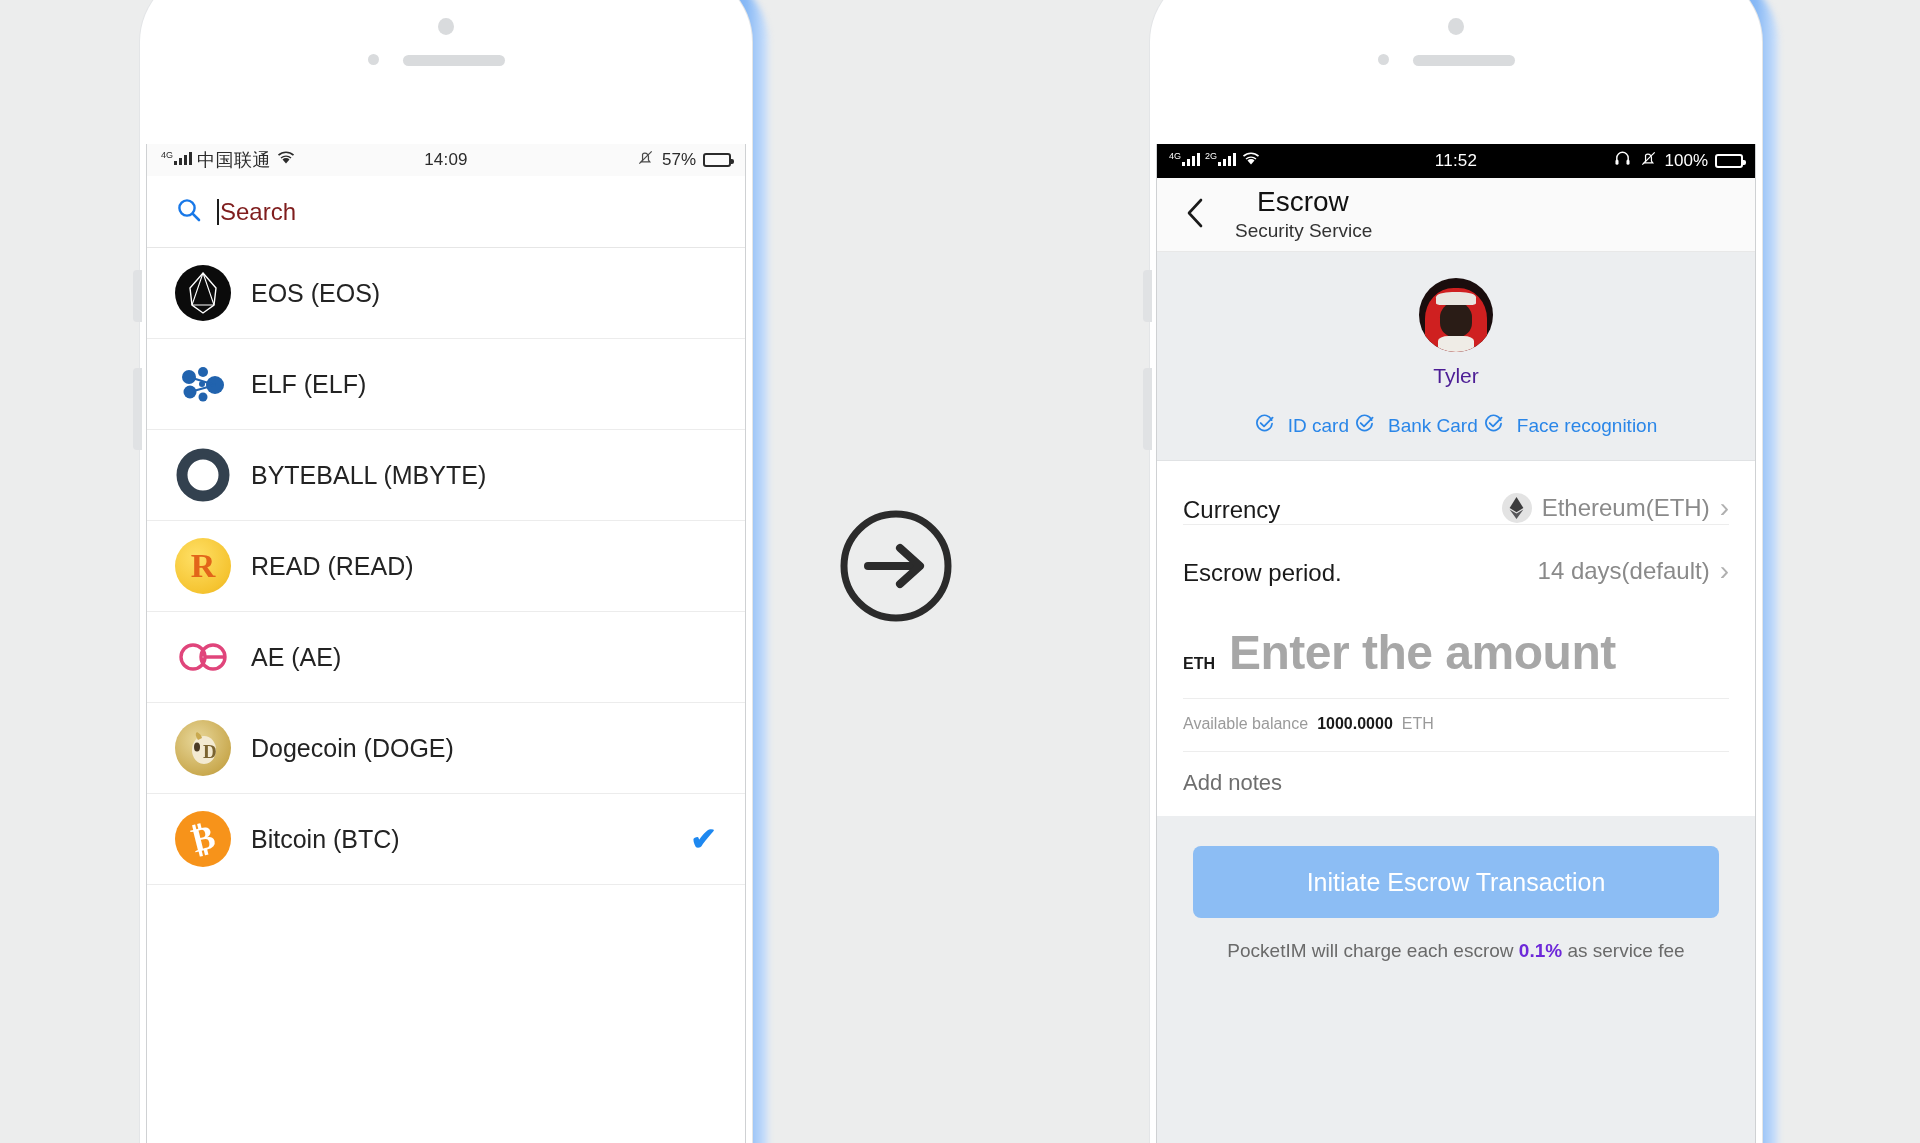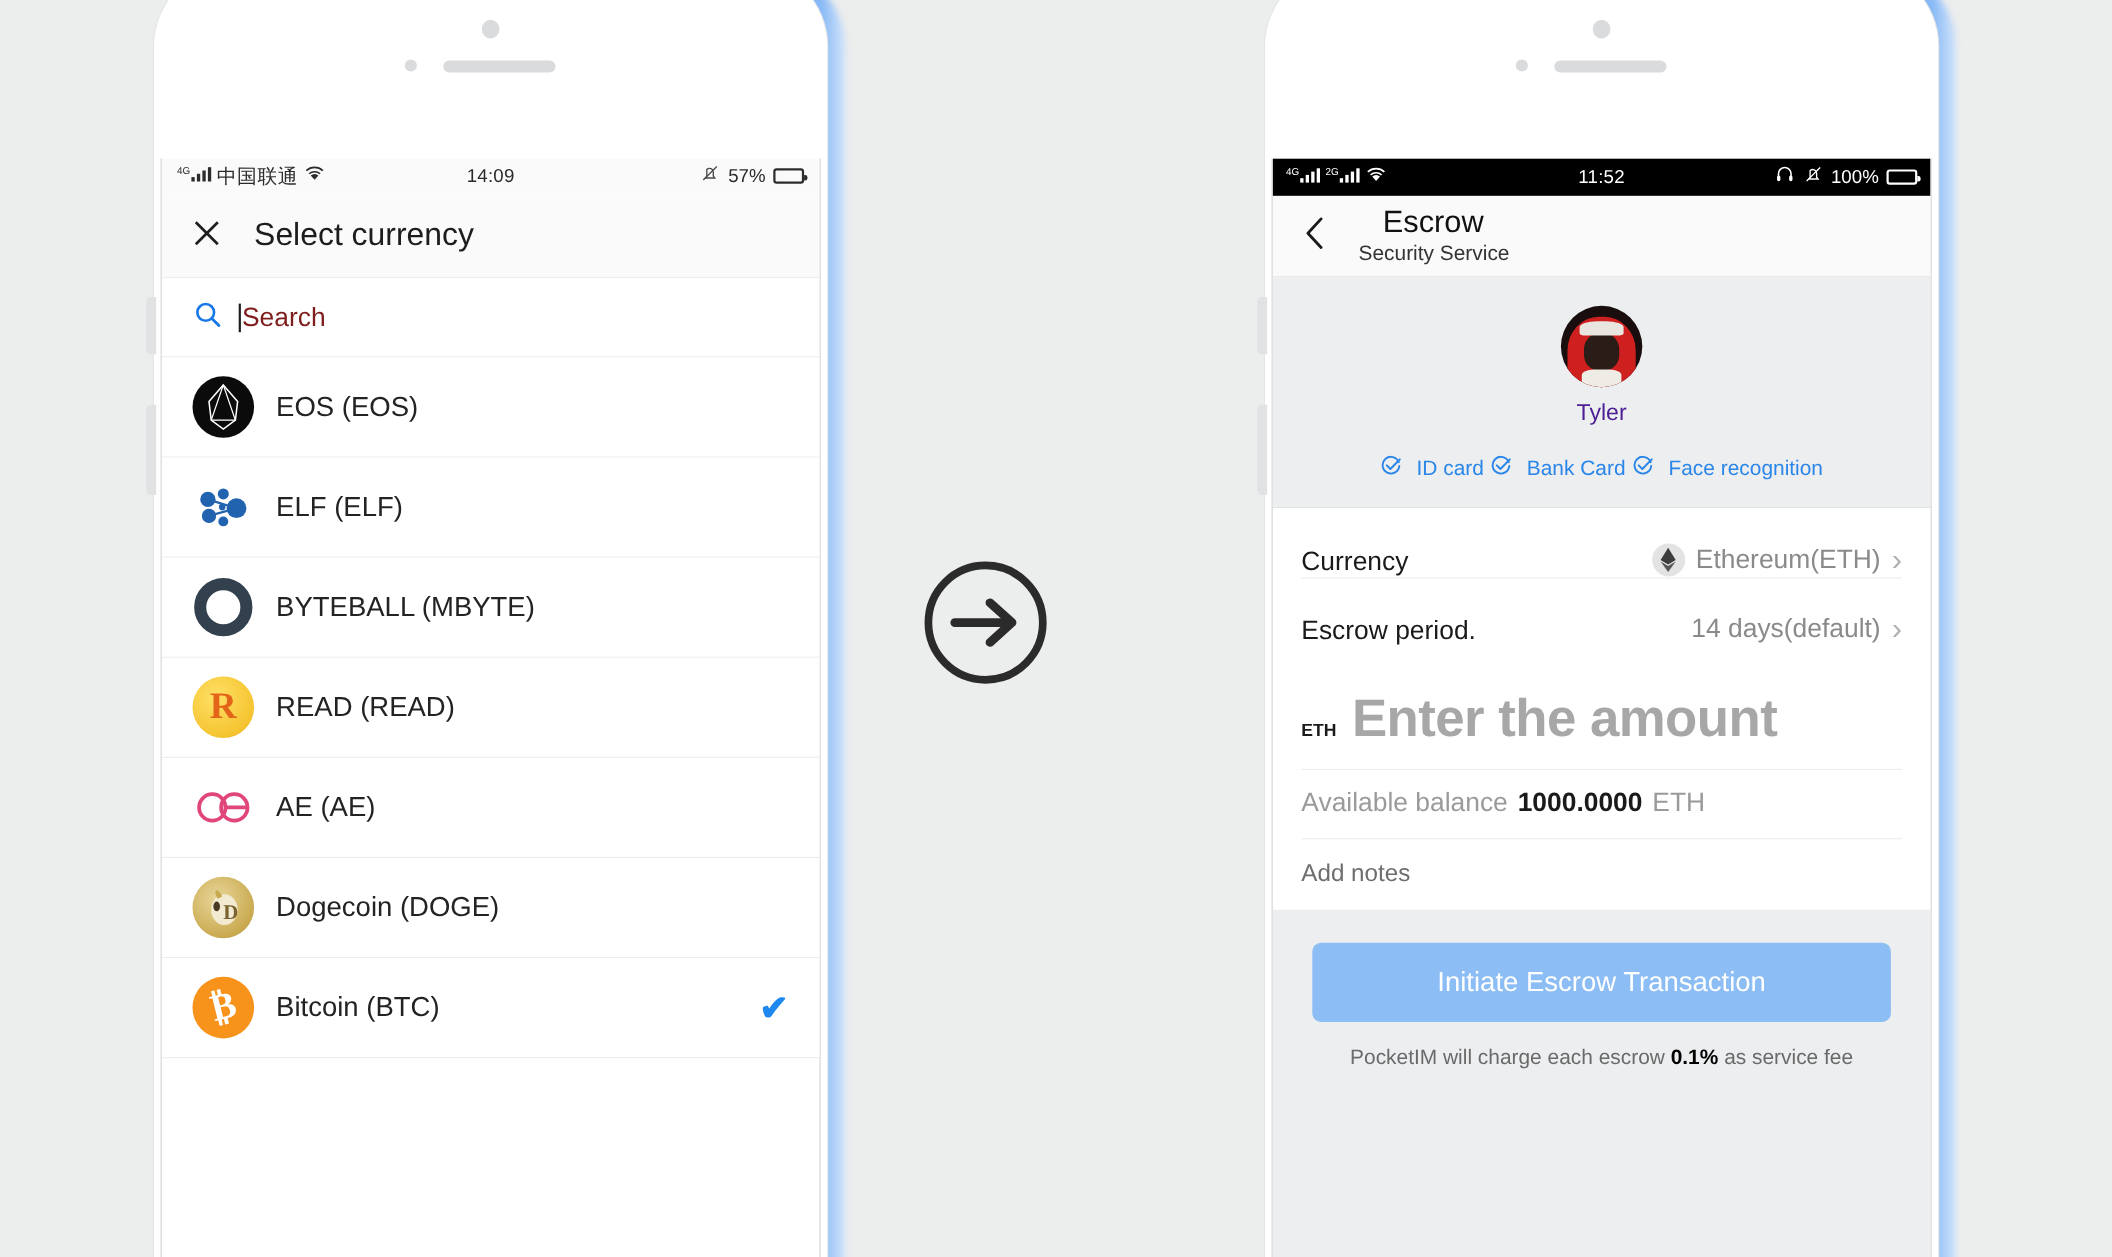--- a/index.html
+++ b/index.html
@@ -292,21 +292,21 @@
     border-bottom: 1px solid #ededed;
   }
   .amount-unit { font-size: 16px; font-weight: bold; color: #1a1a1a; }
   .amount-ph {
     font-size: 48px; color: #a7a7a7; margin-left: 14px;
     font-weight: bold; letter-spacing: -.5px;
   }
   .balance-row {
     display: flex; align-items: baseline; gap: 9px;
     padding: 16px 0 18px;
-    font-size: 24px; color: #9a9a9a;
+    font-size: 16px; color: #9a9a9a;
     border-bottom: 1px solid #ededed;
   }
   .balance-val { color: #1a1a1a; font-weight: bold; }
   .notes-row {
     padding: 18px 0 20px;
     font-size: 22px; color: #6e6e6e;
   }
 
   .cta-area {
     background: #eceef0;
@@ -323,21 +323,21 @@
     display: flex; align-items: center; justify-content: center;
     border: none;
     cursor: pointer;
   }
   .fee-note {
     text-align: center;
     margin-top: 22px;
     font-size: 19px;
     color: #6a6a6a;
   }
-  .fee-pct { color: #000000; font-weight: bold; }
+  .fee-pct { color: #6d28d9; font-weight: bold; }
 
   
   #center-arrow {
     position: absolute;
     left: 896px;
     top: 566px;
     width: 124px; height: 124px;
     transform: translate(-50%, -50%);
   }
 
@@ -382,29 +382,20 @@
             <svg width="19" height="19" viewBox="0 0 20 20">
                 <path d="M5.5 14.5 h9 l-1.4-1.8 V9 a3.6 3.6 0 0 0-6.2-2.5 V13 Z" stroke="#4a4a4a" stroke-width="1.3" fill="none"></path>
                 <line x1="3.5" y1="16.5" x2="16.5" y2="3.5" stroke="#4a4a4a" stroke-width="1.3"></line>
               </svg>
           </span>
           <span>57%</span>
           <span class="batt"><span class="fill" style="width:57%"></span></span>
         </div>
       </div>
 
-      <div class="appbar">
-        <span>
-          <svg width="30" height="30" viewBox="0 0 30 30">
-              <line x1="5" y1="5" x2="25" y2="25" stroke="#1d1d1d" stroke-width="2.4"></line>
-              <line x1="25" y1="5" x2="5" y2="25" stroke="#1d1d1d" stroke-width="2.4"></line>
-            </svg>
-        </span>
-        <span class="appbar-title">Select currency</span>
-      </div>
 
       <div class="searchbar">
         <span>
           <svg width="28" height="28" viewBox="0 0 28 28">
               <circle cx="12" cy="12" r="7.6" stroke="#1878e8" stroke-width="2.4" fill="none"></circle>
               <line x1="17.6" y1="17.6" x2="24" y2="24" stroke="#1878e8" stroke-width="2.6" stroke-linecap="round"></line>
             </svg>
         </span>
         <div class="search-input-wrap">
           <span class="caret"></span>

